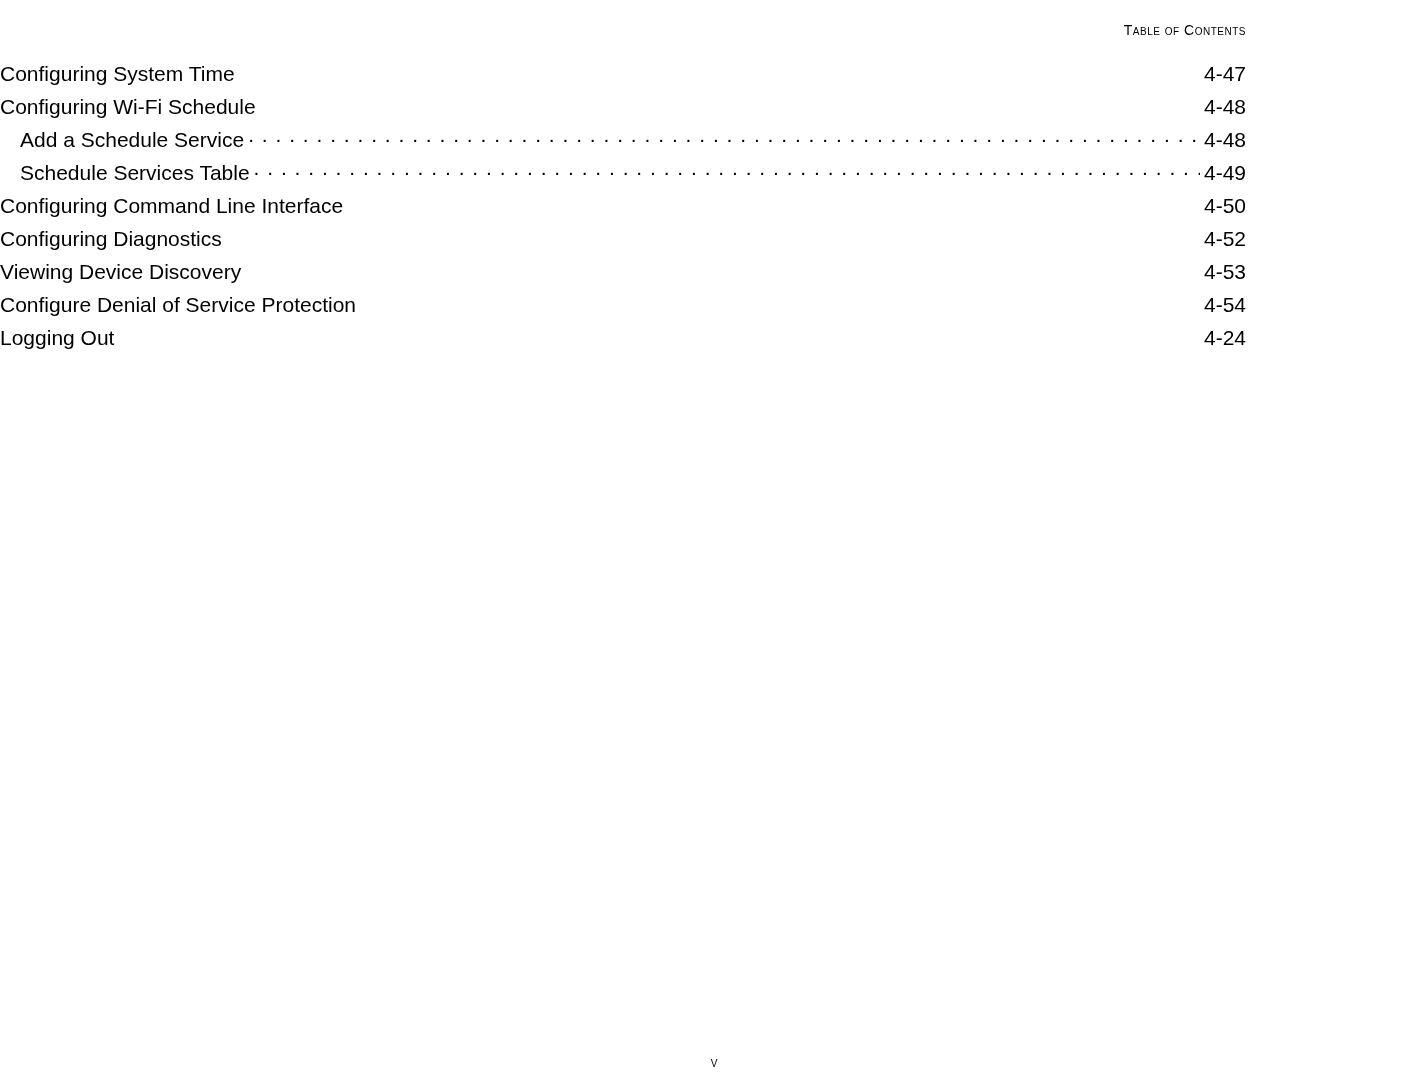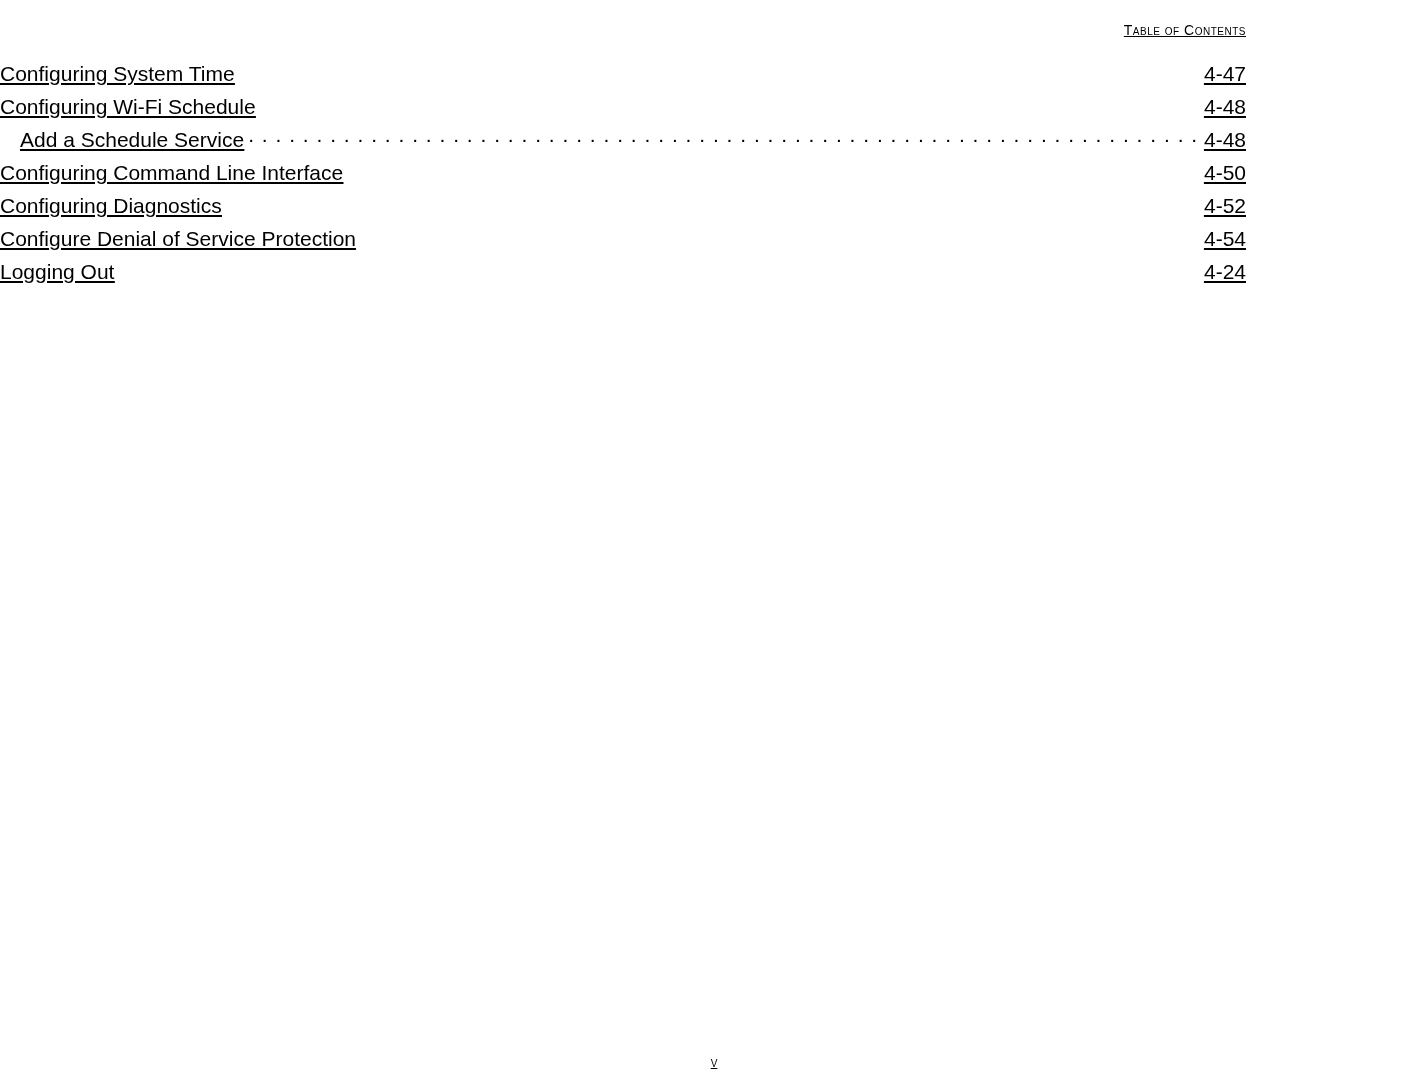--- a/index.html
+++ b/index.html
@@ -1,19 +1,18 @@
 <!DOCTYPE html>
 <html><head>
   <meta charset="utf-8">
   <style>
     * {
       margin: 0;
       padding: 0;
       box-sizing: border-box;
-      text-decoration: underline;
     }
     body {
       width: 1428px;
       height: 1090px;
       background: #ffffff;
       font-family: Verdana, Geneva, sans-serif;
       position: relative;
       color: #000000;
     }
     .header-label {
@@ -96,34 +95,44 @@
     <span class="toc-leader empty"></span>
     <span class="toc-page">4-48</span>
   </div>
 
   <div class="toc-entry sub">
     <span class="toc-title">Add a Schedule Service</span>
     <span class="toc-leader dotted"></span>
     <span class="toc-page">4-48</span>
   </div>
 
+  <div class="toc-entry sub">
+    <span class="toc-title">Schedule Services Table</span>
+    <span class="toc-leader dotted"></span>
+    <span class="toc-page">4-49</span>
+  </div>
 
   <div class="toc-entry">
     <span class="toc-title">Configuring Command Line Interface</span>
     <span class="toc-leader empty"></span>
     <span class="toc-page">4-50</span>
   </div>
 
 
   <div class="toc-entry">
     <span class="toc-title">Configuring Diagnostics</span>
     <span class="toc-leader empty"></span>
     <span class="toc-page">4-52</span>
   </div>
 
+  <div class="toc-entry">
+    <span class="toc-title">Viewing Device Discovery</span>
+    <span class="toc-leader empty"></span>
+    <span class="toc-page">4-53</span>
+  </div>
 
   <div class="toc-entry">
     <span class="toc-title">Configure Denial of Service Protection</span>
     <span class="toc-leader empty"></span>
     <span class="toc-page">4-54</span>
   </div>
 
   <div class="toc-entry">
     <span class="toc-title">Logging Out</span>
     <span class="toc-leader empty"></span>

